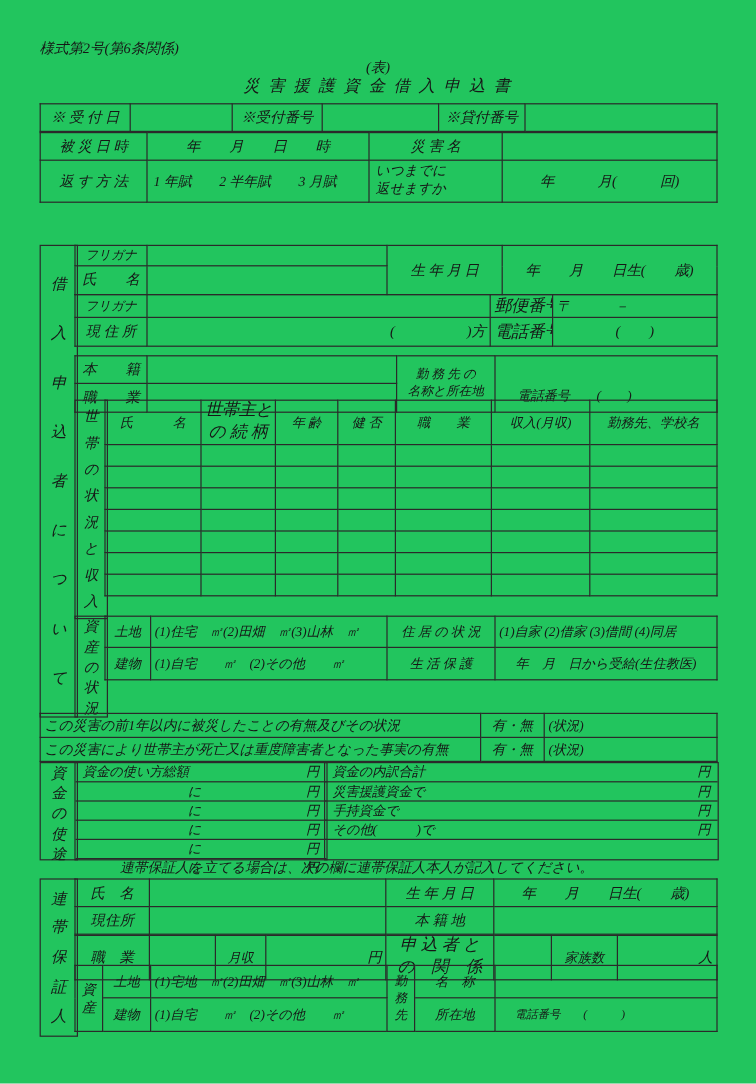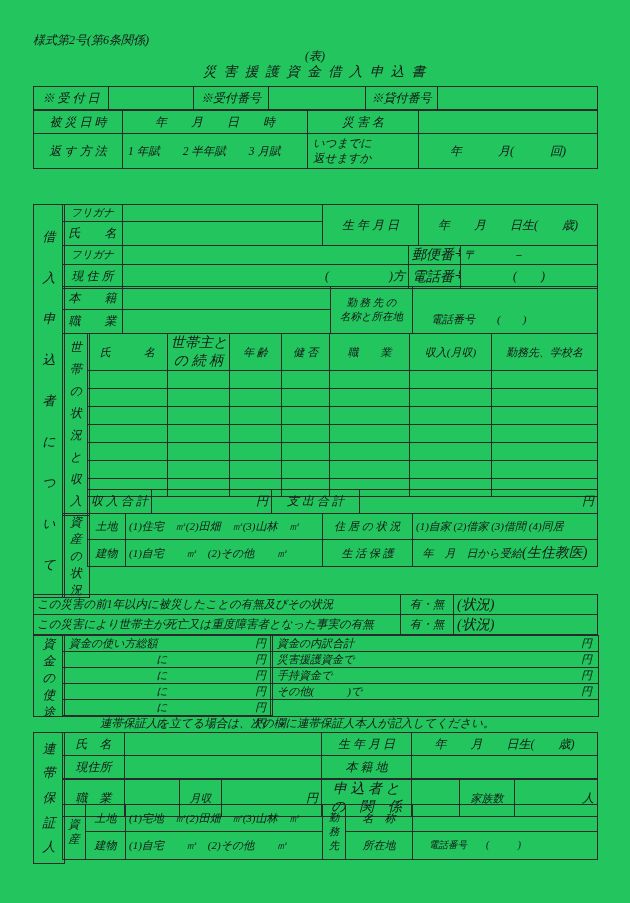--- a/index.html
+++ b/index.html
@@ -6,21 +6,21 @@
   .page{position:relative;width:630px;height:903px;background:#22c55e;overflow:hidden;
         font-family:"Liberation Serif","DejaVu Serif",serif;color:#161616;font-style:italic;}
   .formnote{position:absolute;left:33px;top:32px;font-size:12px;}
   .sheet{position:absolute;left:33px;top:48px;width:564px;text-align:center;font-size:12px;}
   .title{position:absolute;left:33px;top:63px;width:564px;text-align:center;font-size:13.5px;letter-spacing:2px;}
   table{position:absolute;border-collapse:collapse;table-layout:fixed;}
   td{border:1px solid #2a2a2a;font-size:12px;padding:0 3px;overflow:hidden;white-space:nowrap;vertical-align:middle;}
   .c{text-align:center;}
   .r{text-align:right;}
   .l{text-align:left;}
-  .sm{font-size:14px;}
+  .sm{font-size:11px;}
   .f95{font-size:9.5px;}
   .f10{font-size:14px;}
   .f105{font-size:10.5px;}
   .f11{font-size:11px;}
   .f115{font-size:11.5px;}
   .two div{line-height:1.3;}
   .vlabel,.vcell{display:flex;flex-direction:column;align-items:center;justify-content:space-evenly;}
   .vlabel{position:absolute;border:1px solid #2a2a2a;}
   .vcell{height:100%;}
   .flexcell{display:flex;align-items:center;justify-content:space-between;padding:0 6px 0 8px;}
@@ -140,21 +140,21 @@
     </tr>
     <tr style="height:24px">
       <td class="c">現 住 所</td>
       <td class="r">(　　　　　)方</td>
       <td class="c f10">電話番号</td>
       <td class="c">(　　)</td>
     </tr>
   </tbody>
     </table>
 
-  <table style="left:62px;top:286px;width:535px">
+  <table style="left:62px;top:296px;width:535px">
     <colgroup>
         <col style="width:60px">
         <col style="width:208px">
         <col style="width:82px">
         <col style="width:185px">
       </colgroup>
     <tbody>
         <tr style="height:23px">
       <td class="c">本　　籍</td>
       <td></td>
@@ -264,36 +264,20 @@
       <td></td>
       <td></td>
       <td></td>
       <td></td>
       <td></td>
       <td></td>
     </tr>
   </tbody>
     </table>
 
-  <table style="left:87px;top:489px;width:510px">
-    <colgroup>
-        <col style="width:64px">
-        <col style="width:120px">
-        <col style="width:88px">
-        <col style="width:238px">
-      </colgroup>
-    <tbody>
-        <tr style="height:24px">
-      <td class="c">収 入 合 計</td>
-      <td class="r">円</td>
-      <td class="c">支 出 合 計</td>
-      <td class="r">円</td>
-    </tr>
-  </tbody>
-    </table>
 
   <div class="vlabel" style="left:62px;top:513px;width:26px;height:83px;font-size:12px">
       <span>資</span>
       <span>産</span>
       <span>の</span>
       <span>状</span>
       <span>況</span>
     </div>
 
   <table style="left:87px;top:513px;width:510px">

